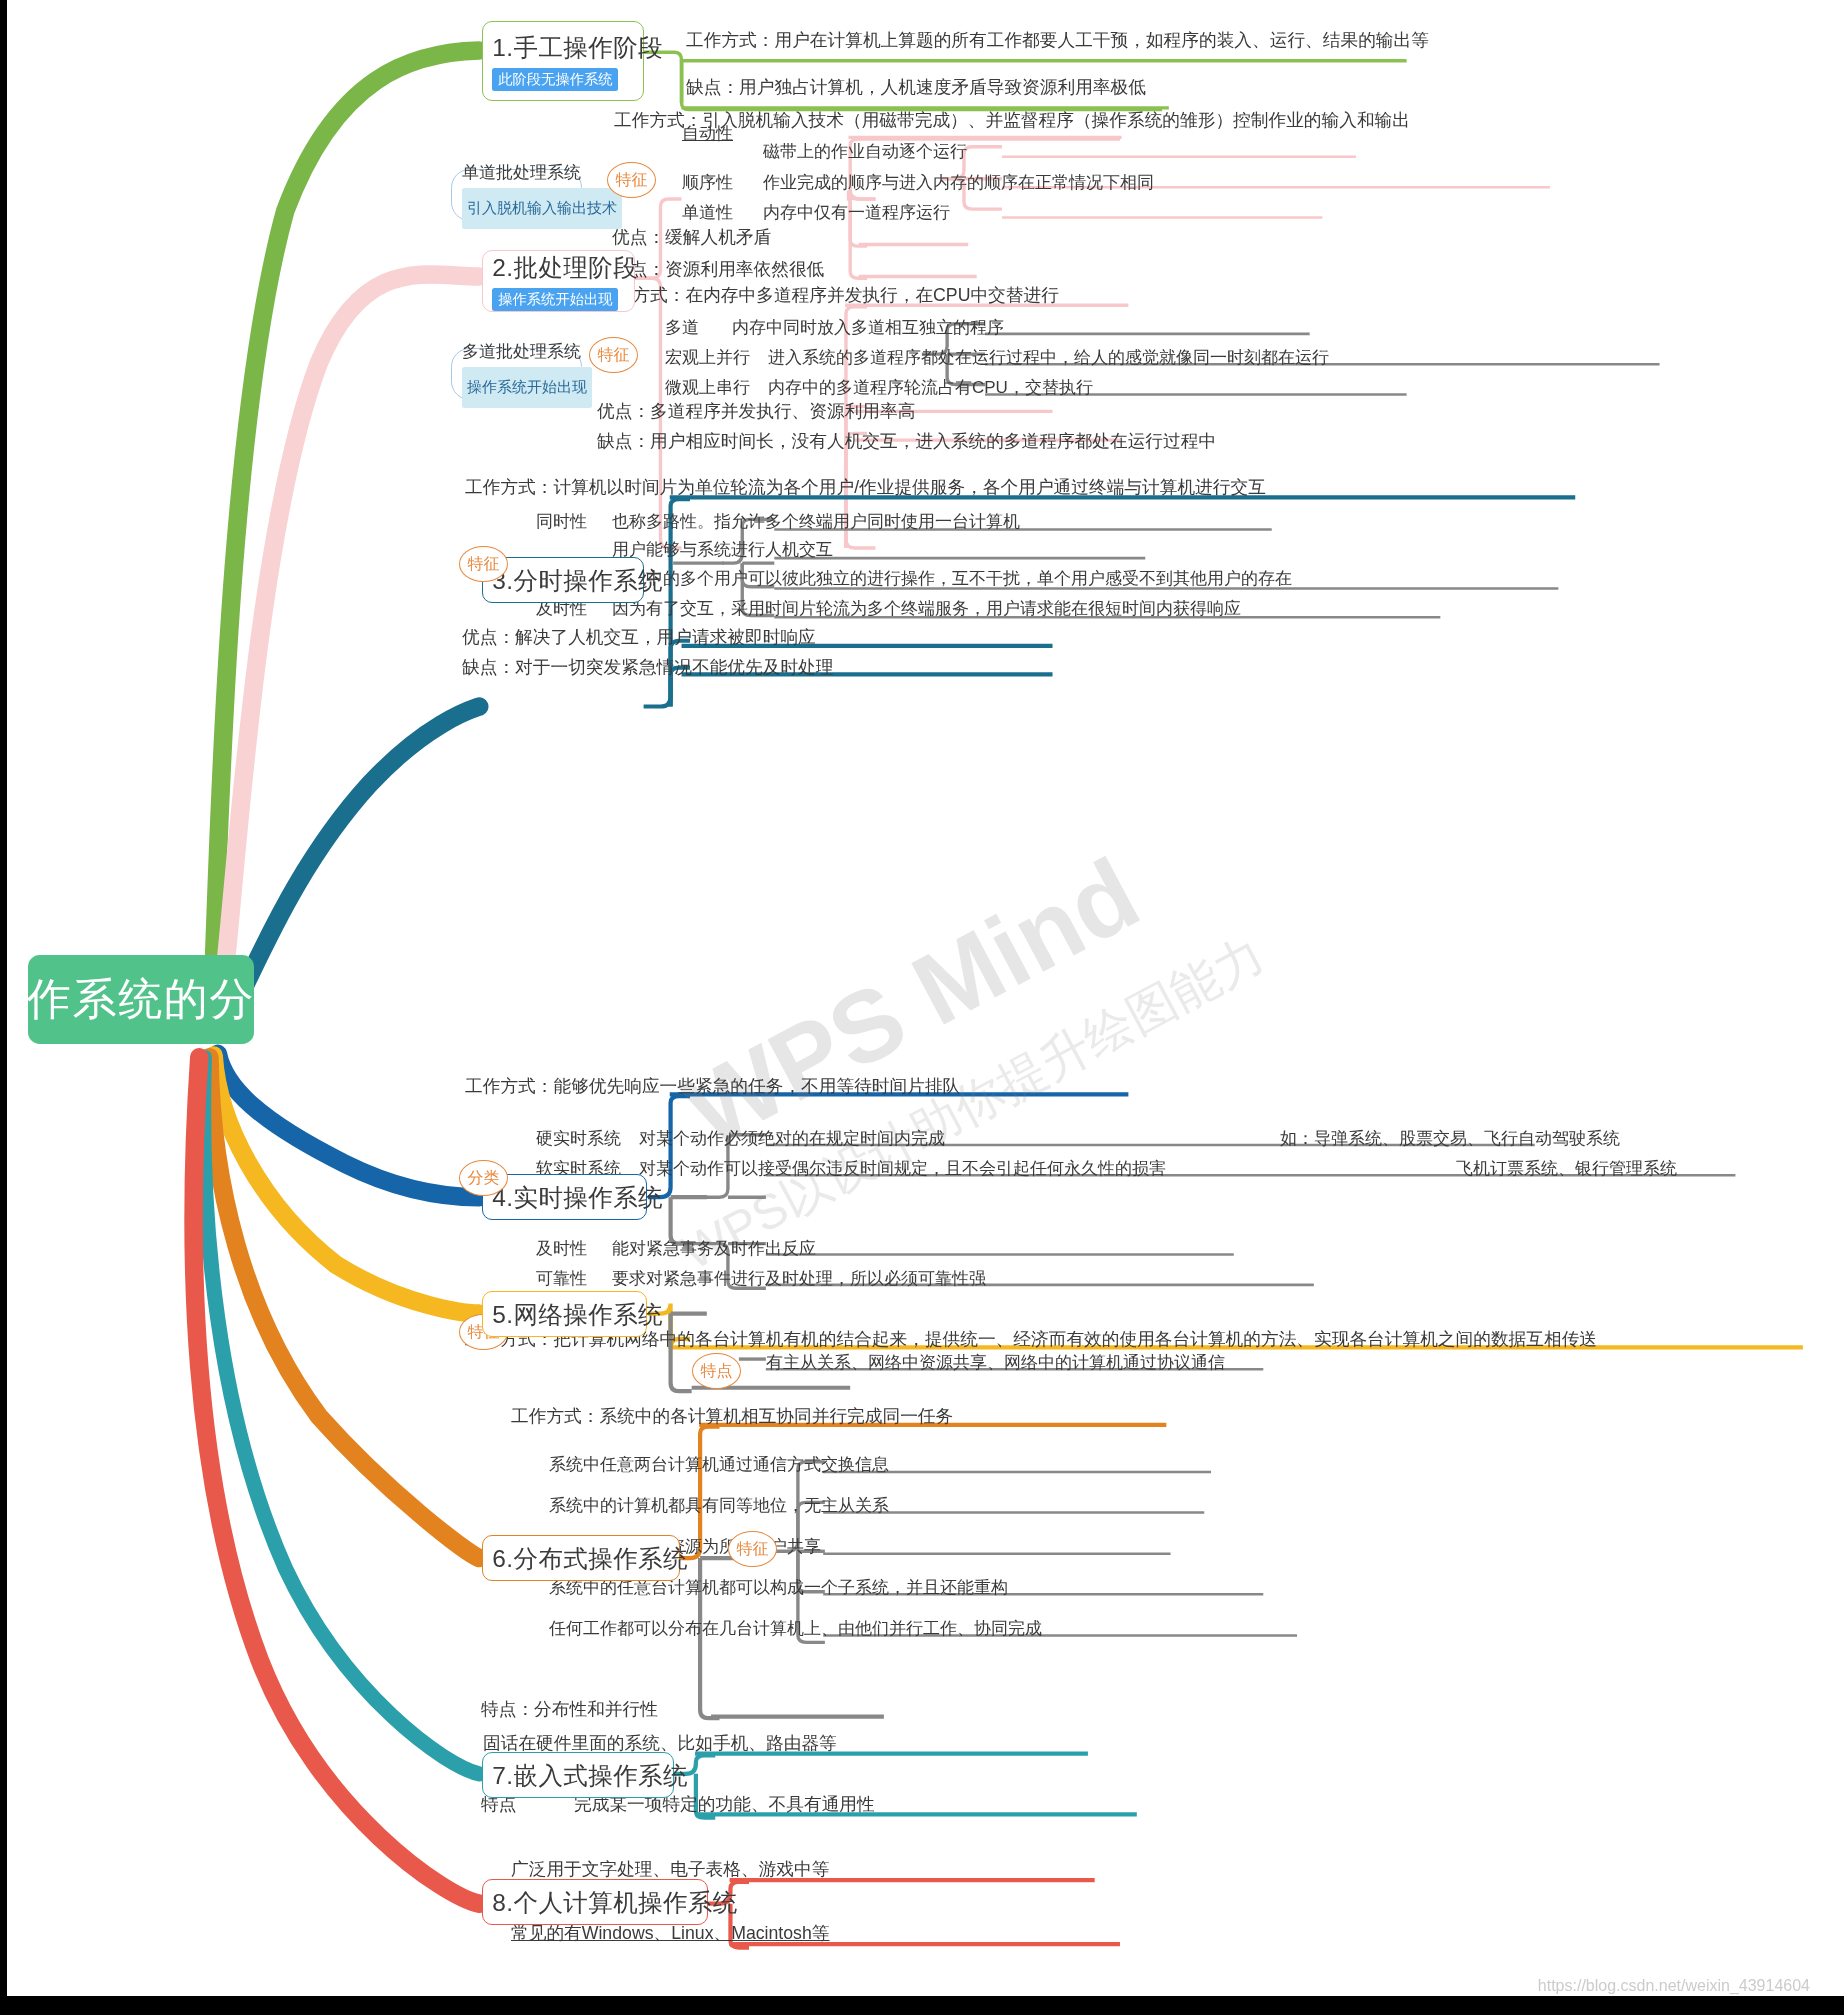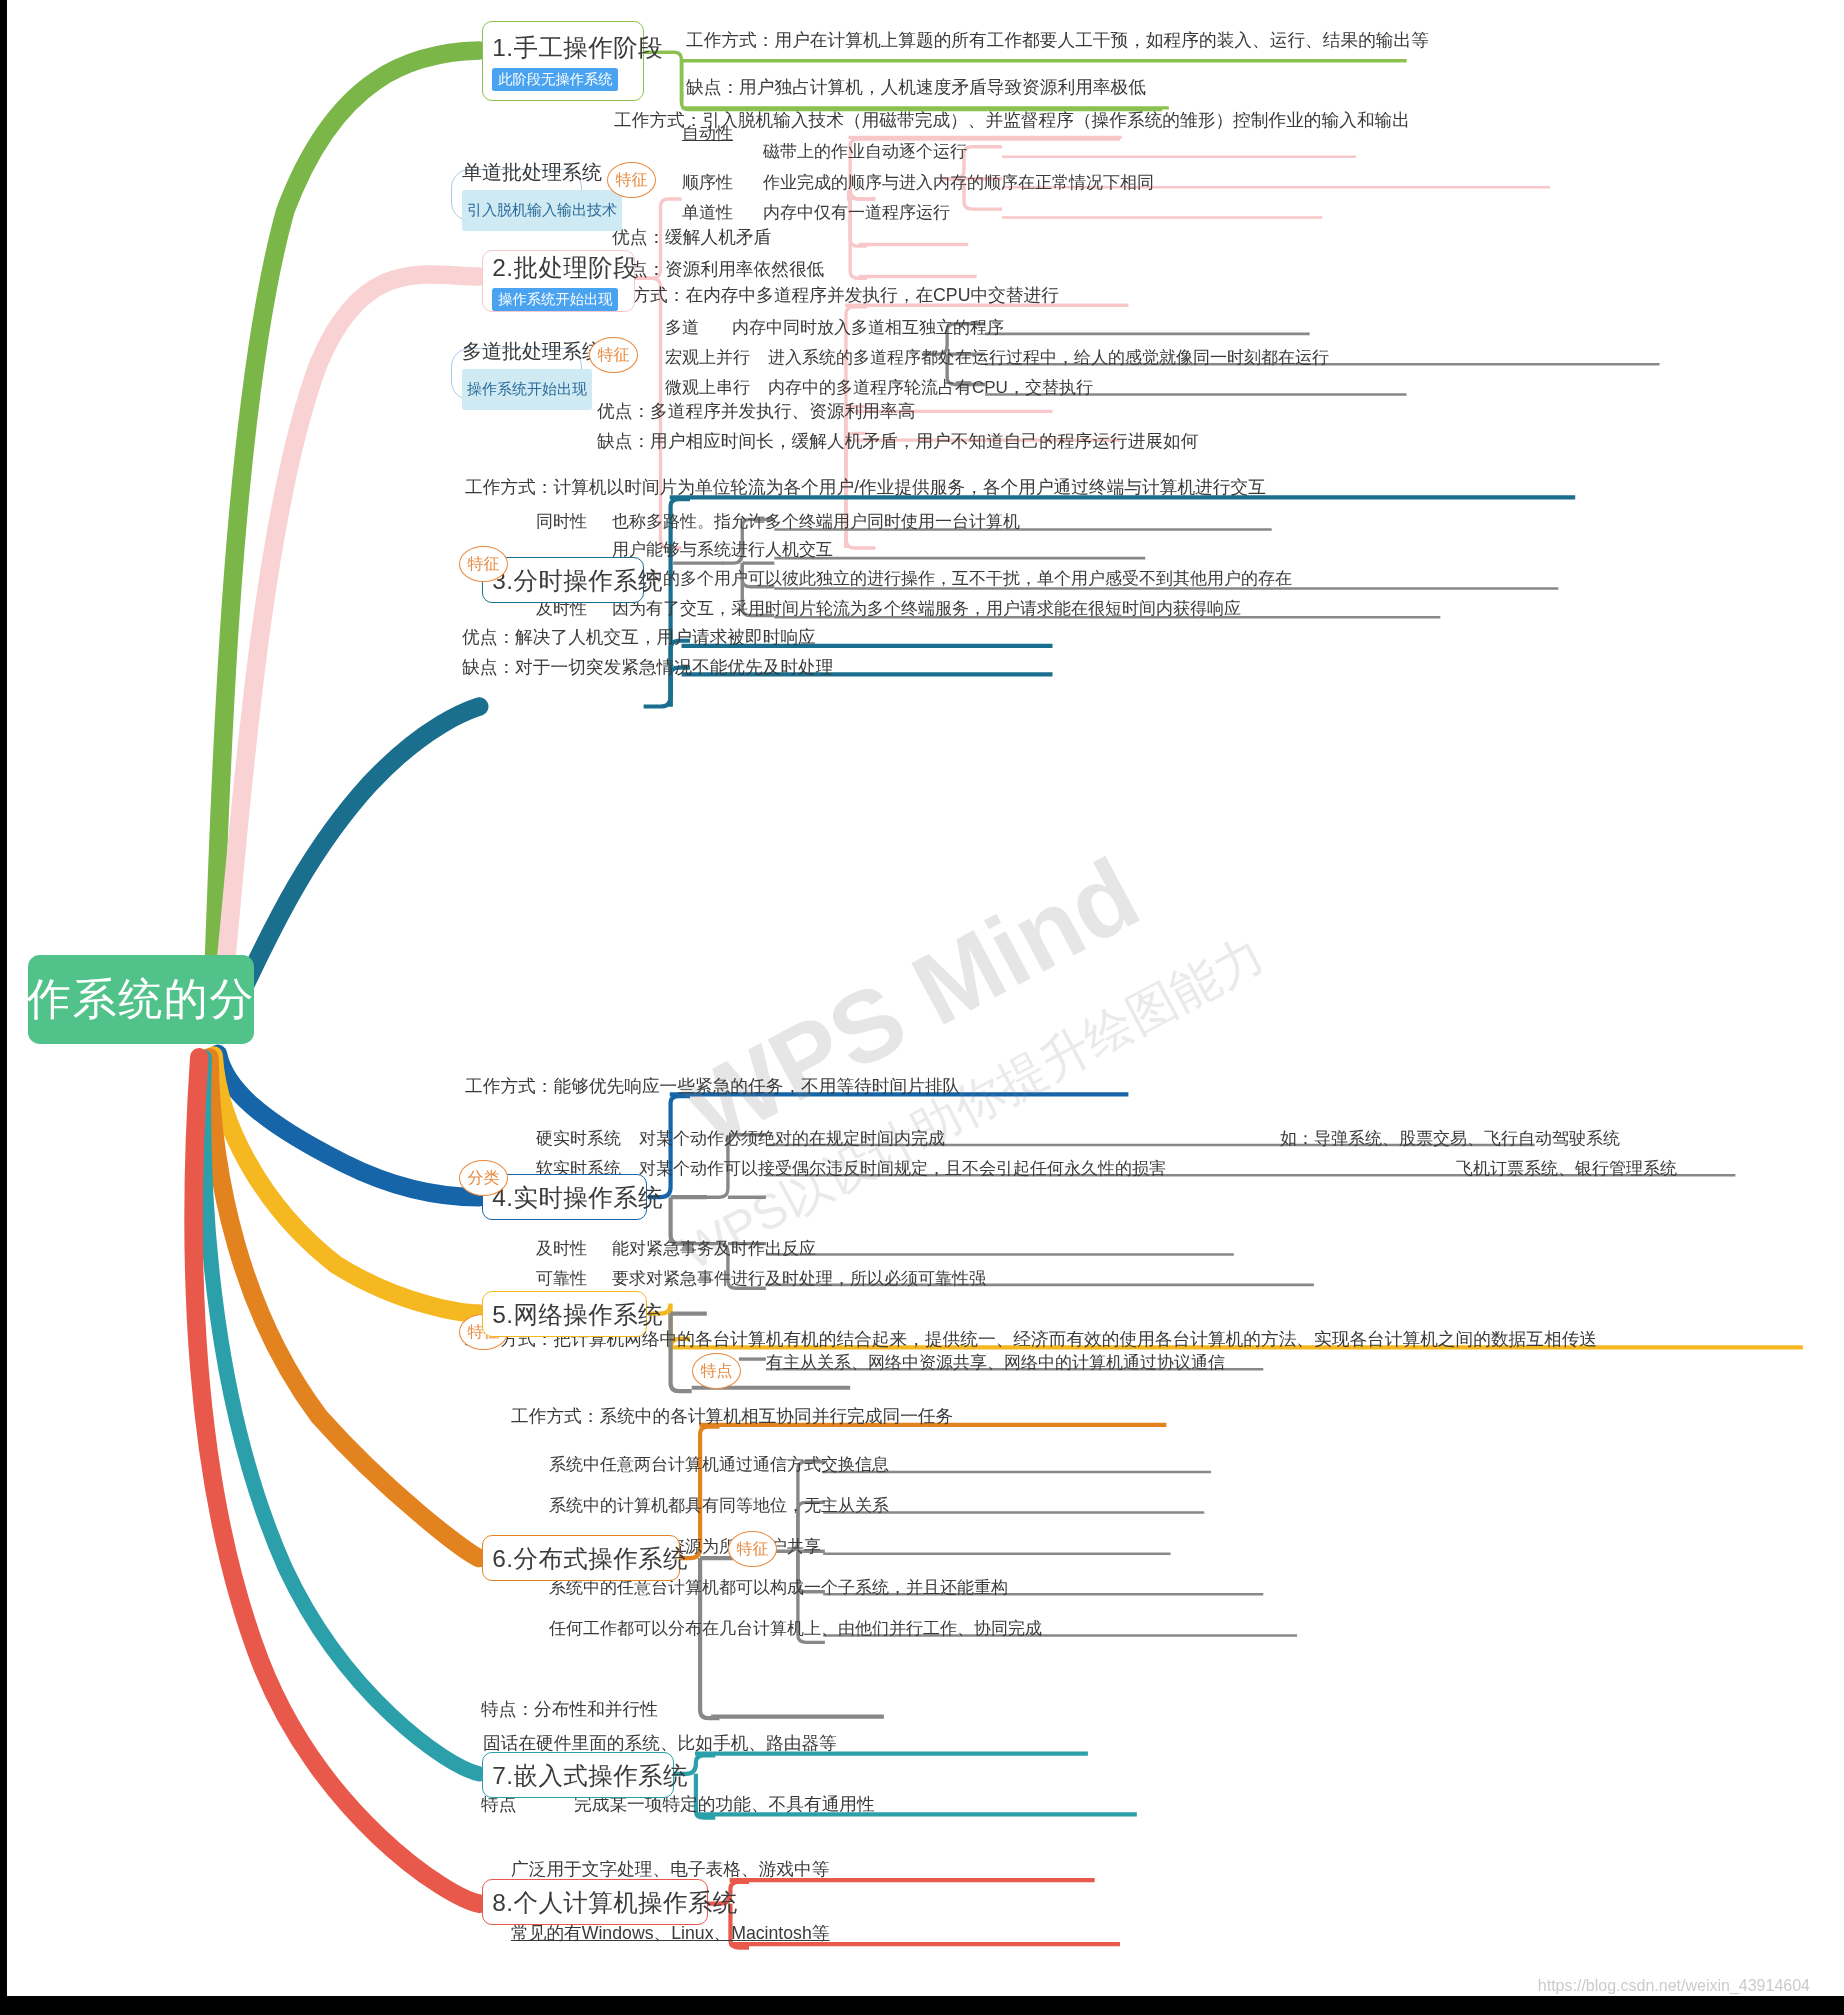--- a/index.html
+++ b/index.html
@@ -52,21 +52,21 @@
   .l2box{
     position:absolute;
     background:#fff;
     border:1.7px solid #a8c8e8;
     border-radius:18.6px;
     z-index:12;
     box-sizing:border-box;
     display:flex;flex-direction:column;justify-content:center;
     padding:5px 10px;
   }
-  .l2box .t{font-size:20px;color:#3b3b3b;white-space:nowrap;}
+  .l2box .t{font-size:17px;color:#3b3b3b;white-space:nowrap;}
   .l2box .tag{
     margin-top:3.4px;align-self:flex-start;
     background:#cfeaf2;color:#2a6a9a;
     font-size:15px;padding:11px 5px;border-radius:2.5px;white-space:nowrap;
   }
 
   
   .badge{
     position:absolute;
     border:1.7px solid #e8883c;
@@ -318,21 +318,21 @@
   </div>
   <div class="txt" style="left:590px;top:287px;">工作方式：在内存中多道程序并发执行，在CPU中交替进行</div>
   <div class="badge" style="left:582px;top:337px;width:47px;height:34px;">特征</div>
   <div class="txt sm" style="left:658px;top:319px;">多道</div>
   <div class="txt sm" style="left:725px;top:319px;">内存中同时放入多道相互独立的程序</div>
   <div class="txt sm" style="left:658px;top:349px;">宏观上并行</div>
   <div class="txt sm" style="left:761px;top:349px;">进入系统的多道程序都处在运行过程中，给人的感觉就像同一时刻都在运行</div>
   <div class="txt sm" style="left:658px;top:379px;">微观上串行</div>
   <div class="txt sm" style="left:761px;top:379px;">内存中的多道程序轮流占有CPU，交替执行</div>
   <div class="txt" style="left:590px;top:403px;">优点：多道程序并发执行、资源利用率高</div>
-  <div class="txt" style="left:590px;top:433px;">缺点：用户相应时间长，缓解人机矛盾，用户不知道自己的程序运行进展如何</div>
+  <div class="txt" style="left:590px;top:433px;">缺点：用户相应时间长，没有人机交互，进入系统的多道程序都处在运行过程中</div>
 
   <div class="l1" style="left:475px;top:557px;width:162px;height:46px;border-color:#1a6e8e;">
     <div class="t">3.分时操作系统</div>
   </div>
   <div class="txt" style="left:458px;top:479px;">工作方式：计算机以时间片为单位轮流为各个用户/作业提供服务，各个用户通过终端与计算机进行交互</div>
   <div class="badge" style="left:452px;top:546px;width:47px;height:34px;">特征</div>
   <div class="txt sm" style="left:529px;top:513px;">同时性</div>
   <div class="txt sm" style="left:605px;top:513px;">也称多路性。指允许多个终端用户同时使用一台计算机</div>
   <div class="txt sm" style="left:529px;top:541px;margin-top:32px;">交互性</div>
   <div class="txt sm" style="left:605px;top:541px;">用户能够与系统进行人机交互</div>

